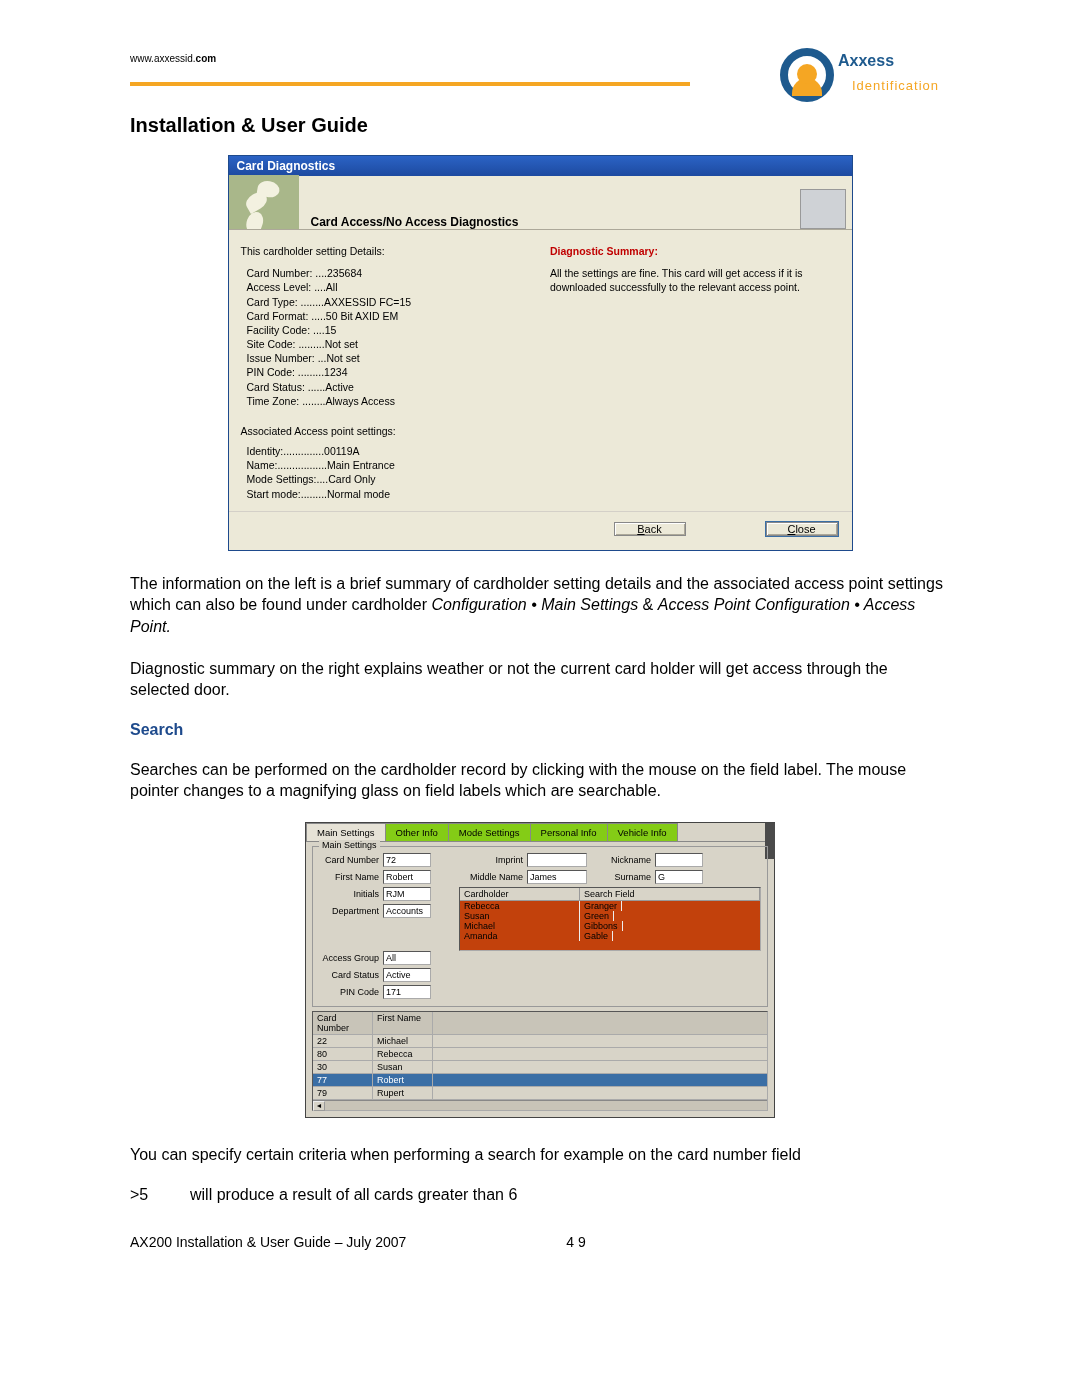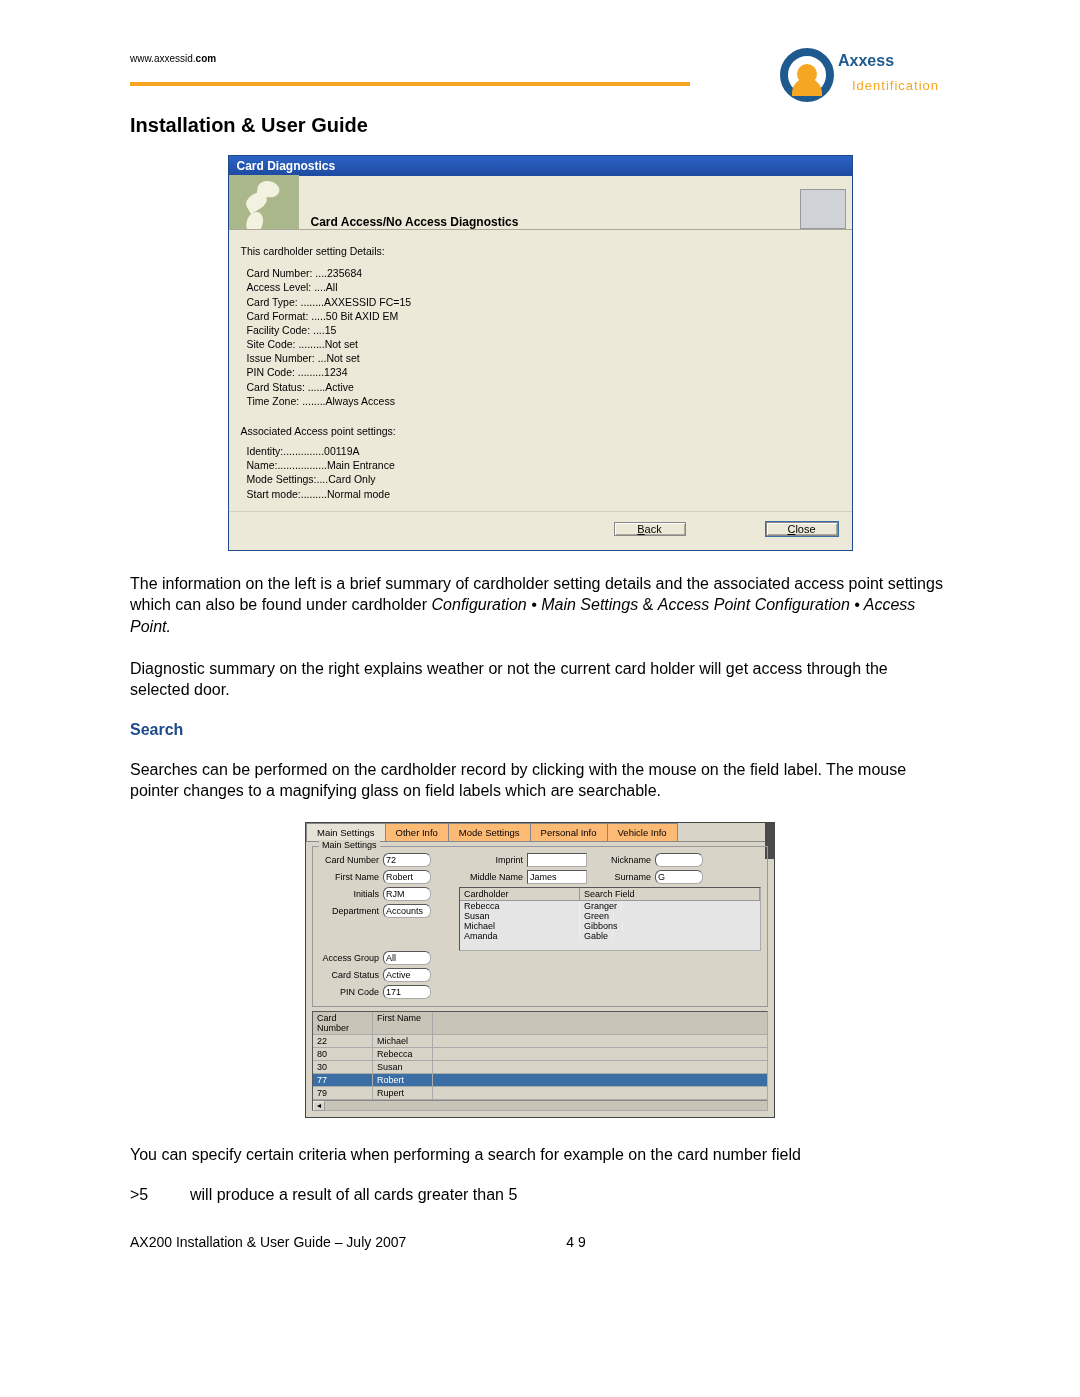--- a/index.html
+++ b/index.html
@@ -102,41 +102,41 @@
   h3.search { color: #1e4a8c; font-size: 16px; font-weight: bold; margin: 6px 0 20px 0; }
   .shot2 {
     width: 470px; margin: 0 auto 26px auto;
     border: 1px solid #444; background: #d8d4c8;
     font-family: Tahoma, Arial, sans-serif; font-size: 9px;
     position: relative;
   }
   .tabs { display: flex; font-size: 9.5px; border-bottom: 1px solid #888;}
   .tab {
     padding: 3px 10px; border: 1px solid #888; border-bottom: none;
-    background: #fdba74; margin-right: -1px;
+    background: #84cc16; margin-right: -1px;
   }
   .tab.active { background: #e6e2d6; font-weight: normal; }
   .groupbox {
     margin: 4px 6px; border: 1px solid #999; padding: 6px 6px 4px 6px;
     position: relative;
   }
   .grouplabel {
     position: absolute; top: -7px; left: 6px; background: #d8d4c8;
     padding: 0 3px; font-size: 9px;
   }
   .frow { display: flex; align-items: center; margin-bottom: 3px; gap: 4px; }
   .flabel { width: 60px; text-align: right; font-size: 9px; }
   .finput {
     height: 14px; background: #fff; border: 1px inset #aaa;
     font-size: 9px; padding: 0 2px; line-height: 12px;
   }
-  .finput.w50 { width: 48px; border-radius: 6px; }
+  .finput.w50 { width: 48px; }
   .finput.w60 { width: 60px; }
   .searchgrid {
-    margin: 0 6px 4px 6px; background: #e5e5e5; border: 1px inset #aaa;
+    margin: 0 6px 4px 6px; background: #c2410c; border: 1px inset #aaa;
     height: 64px; overflow: hidden;
   }
   .sgh { display: flex; background: #d8d4c8; border-bottom: 1px solid #999; font-size: 9px; }
   .sgh div { padding: 1px 4px; border-right: 1px solid #999; }
   .sgr { display: flex; font-size: 9px; }
   .sgr div { padding: 0 4px; border-right: 1px solid #eee; }
   .bottomgrid {
     margin: 0 6px 6px 6px; background: #d8d4c8; border: 1px inset #aaa;
   }
   .bgh { display: flex; background: #c8c4b8; font-size: 9px; }
@@ -199,20 +199,24 @@
         <div>Card Status: ......Active</div>
         <div>Time Zone: ........Always Access</div>
       </div>
       <div class="sect">Associated Access point settings:</div>
       <div class="indent">
         <div>Identity:..............00119A</div>
         <div>Name:.................Main Entrance</div>
         <div>Mode Settings:....Card Only</div>
         <div>Start mode:.........Normal mode</div>
       </div>
+    </div>
+    <div class="dcol">
+      <div class="hdr red">Diagnostic Summary:</div>
+      <div>All the settings are fine. This card will get access if it is downloaded successfully to the relevant access point.</div>
     </div>
   </div>
   <div class="dialog-footer">
     <button class="winbtn"><u>B</u><span>ack</span></button>
     <button class="winbtn default"><u>C</u><span>lose</span></button>
   </div>
 </div>
 
 <p class="body">
   <span>The information on the left is a brief summary of cardholder setting details and the associated access point settings which can also be found under cardholder </span><i>Configuration • Main Settings</i><span> &amp; </span><i>Access Point Configuration • Access Point.</i>
@@ -333,19 +337,19 @@
       <div class="sbtn">◄</div>
       <div style="flex:1"></div>
     </div>
   </div>
 </div>
 
 <p class="body">You can specify certain criteria when performing a search for example on the card number field</p>
 
 <div class="criteria">
   <span class="op">&gt;5</span>
-  <span>will produce a result of all cards greater than 5</span>
+  <span>will produce a result of all cards greater than 6</span>
 </div>
 
 <div class="footer">
   <span>AX200 Installation &amp; User Guide – July 2007</span>
   <span>4 9</span>
 </div>
 
 </body></html>

